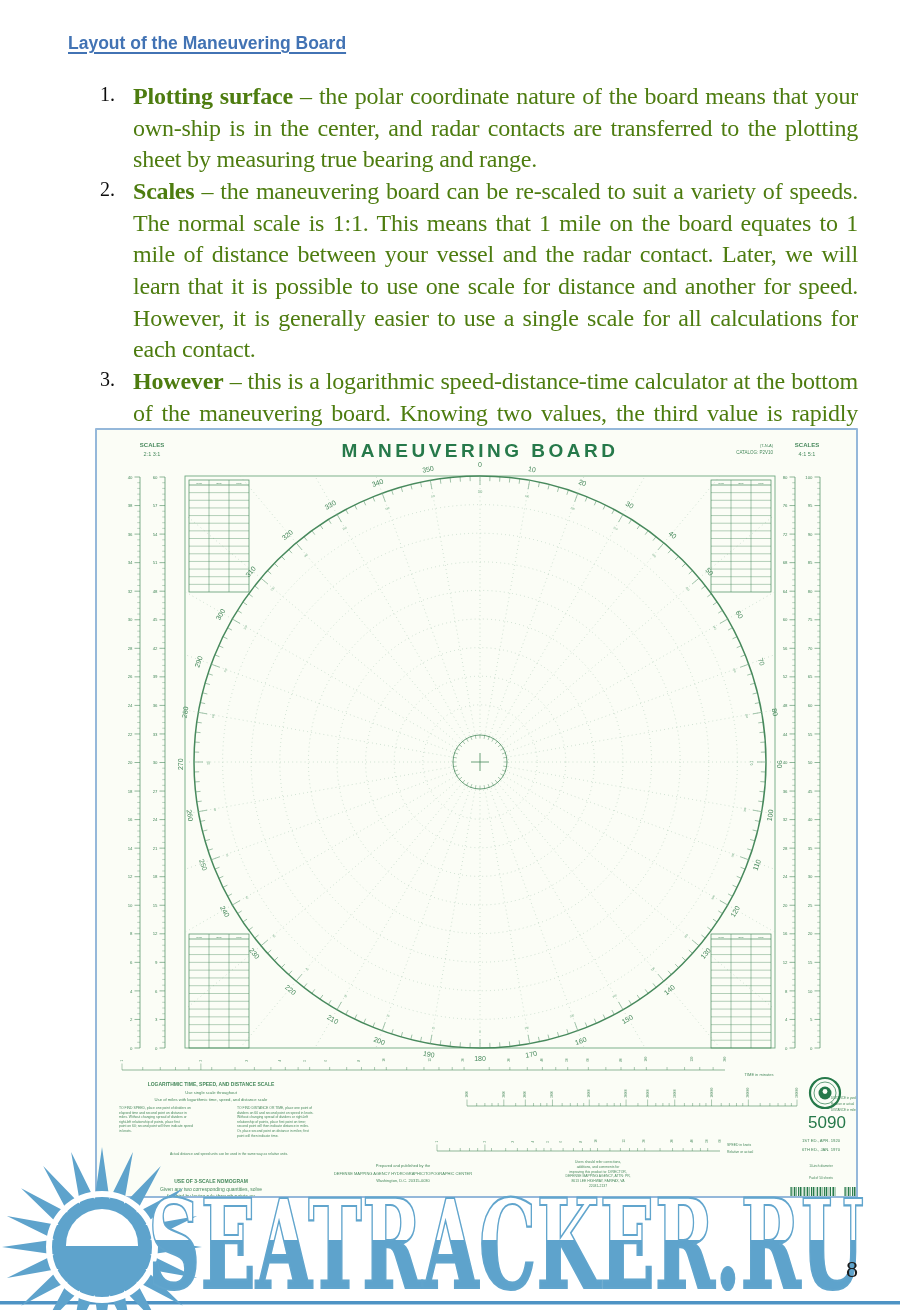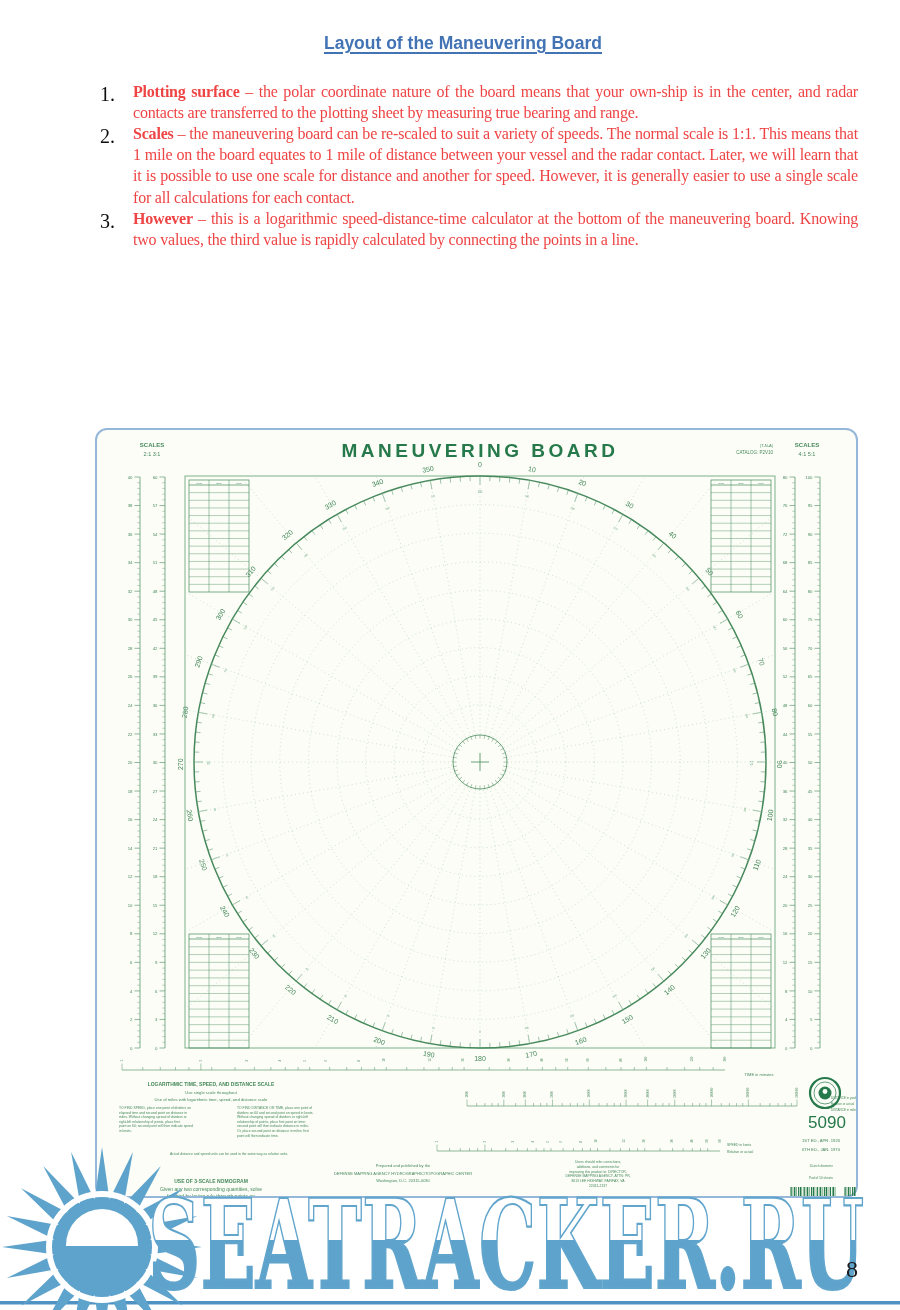--- a/index.html
+++ b/index.html
@@ -2,29 +2,29 @@
 <html><head>
 <meta charset="utf-8">
 <style>
   html,body{margin:0;padding:0;}
   body{width:900px;height:1310px;background:#ffffff;position:relative;overflow:hidden;
        font-family:"Liberation Serif", serif;}
   .page{position:relative;width:900px;height:1310px;}
   .content{padding:33px 42px 0 68px;}
   h1.heading{margin:0 0 27px 0;font-family:"Liberation Sans",sans-serif;font-weight:700;
        font-size:17.5px;color:#4273b4;text-decoration:underline;text-decoration-thickness:1.5px;
-       text-underline-offset:3px;text-align:center;}
+       text-underline-offset:3px;}
   .intro{margin:0 0 3px 0;font-size:20px;color:#0d0d0d;letter-spacing:-0.2px;}
   .li{display:flex;}
   .li .num{flex:none;width:33px;margin-left:32px;font-size:20px;color:#0d0d0d;line-height:1.32;}
-  .li .litext{margin:0;flex:1;font-size:16px;color:#ef4444;line-height:1.32;text-align:justify;
+  .li .litext{margin:0;flex:1;font-size:24px;color:#4d7c0f;line-height:1.32;text-align:justify;
        letter-spacing:-0.2px;}
   .li .litext b{font-weight:700;}
   .board{position:absolute;left:95px;top:428px;width:763px;height:770px;box-sizing:border-box;
-       background:#fbfdf6;border:2px solid #95b8da;border-radius:12px;}
+       background:#fbfdf6;border:2px solid #95b8da;border-radius:1px;}
   .board svg{display:block;}
   .board svg text{font-family:"Liberation Sans",sans-serif;}
   .wm{position:absolute;left:0;top:1140px;width:900px;height:170px;}
   .wm text{font-family:"DejaVu Serif", serif;}
   .pagenum{position:absolute;right:42px;top:1256px;font-size:24px;color:#1a1a1a;
        font-family:"Liberation Serif",serif;}
 </style>
 </head>
 <body>
 

